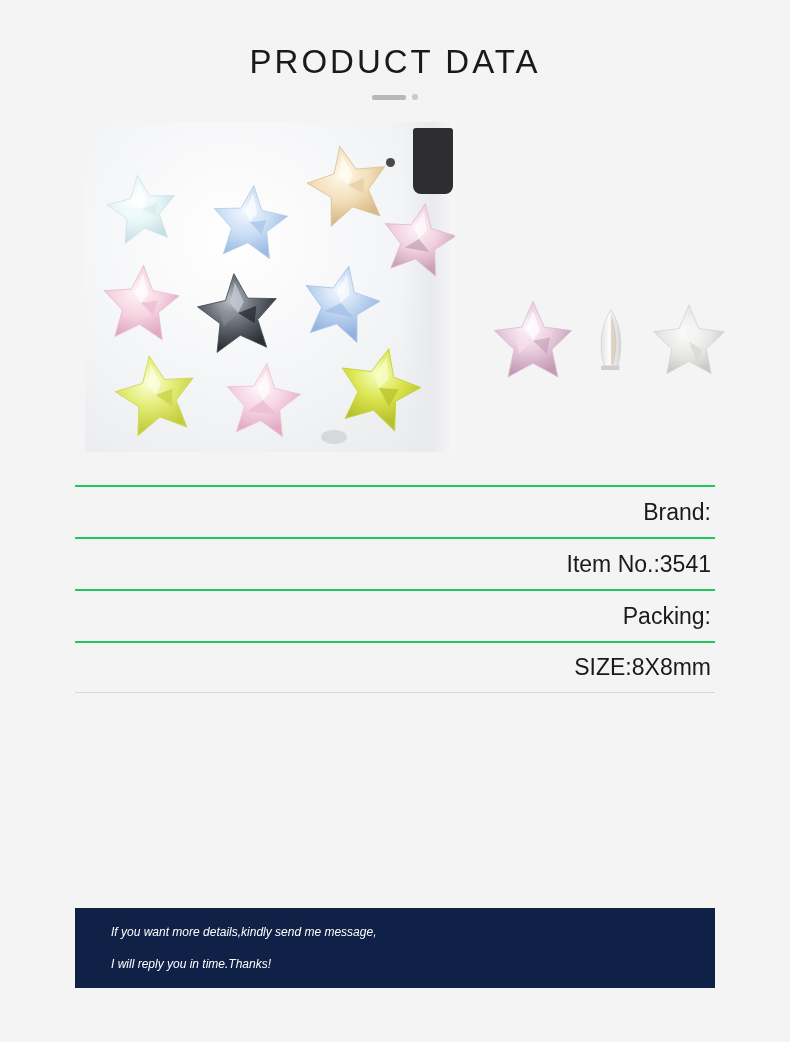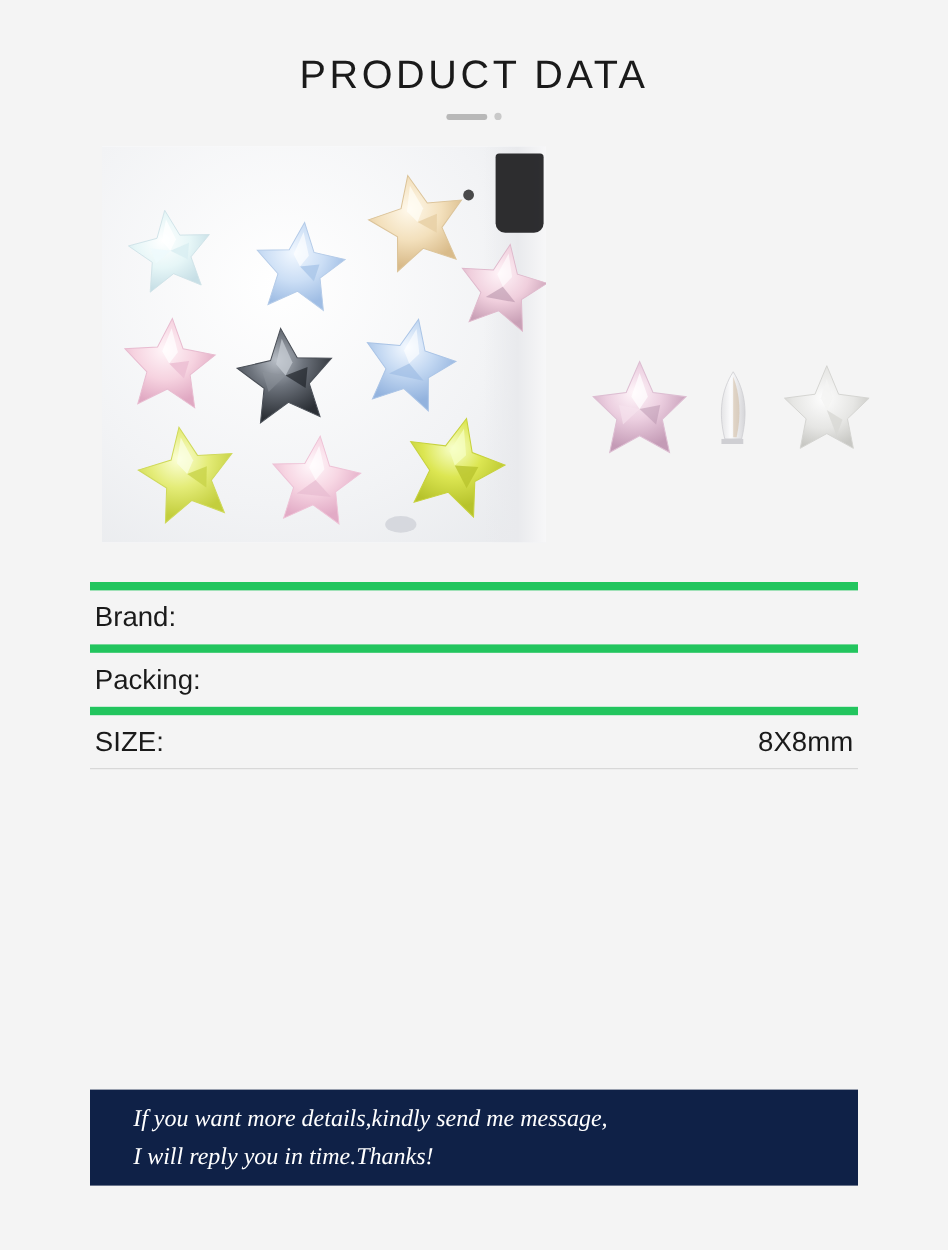--- a/index.html
+++ b/index.html
@@ -122,22 +122,22 @@
   .pr3 { left: 168px; top: 2px; width: 82px; height: 82px; }
 
   
   .specs {
     margin: 18px 75px 0 75px;
     width: 640px;
   }
   .spec-row {
     display: flex;
     align-items: center;
-    justify-content: space-between;
-    border-top: 7px solid #22c55e;
+    justify-content: flex-end;
+    border-top: 2px solid #22c55e;
     min-height: 52px;
     padding: 2px 4px;
     box-sizing: border-box;
   }
   .spec-row:last-child {
     border-bottom: 1px solid #d8d8d8;
   }
   .spec-label {
     font-size: 23px;
     color: #1a1a1a;
@@ -169,24 +169,24 @@
     height: 80px;
     background: #0f2147;
     display: flex;
     flex-direction: column;
     justify-content: center;
     padding-left: 36px;
     box-sizing: border-box;
   }
   .note-line {
     color: #ffffff;
-    font-size: 20px;
+    font-size: 12px;
     font-style: italic;
     line-height: 32px;
-    font-family: Liberation Serif, serif;
+    font-family: Liberation Sans, sans-serif;
   }
 </style>
 </head>
 <body>
 
 <div class="page">
 
   <div class="title">PRODUCT DATA</div>
   <div class="title-deco">
     <span class="deco-bar"></span>
@@ -401,20 +401,24 @@
       </div>
     </div>
 
   </div>
 
   <div class="specs">
     <div class="spec-row">
       <span class="spec-label">Brand:</span>
     </div>
     <div class="spec-row">
+      <span class="spec-label">Item No.:</span>
+      <span class="spec-value">3541</span>
+    </div>
+    <div class="spec-row">
       <span class="spec-label">Packing:</span>
     </div>
     <div class="spec-row">
       <span class="spec-label">SIZE:</span>
       <span class="spec-value">8X8mm</span>
     </div>
   </div>
 
   <div class="note">
     <div class="note-line">If you want more details,kindly send me message,</div>

